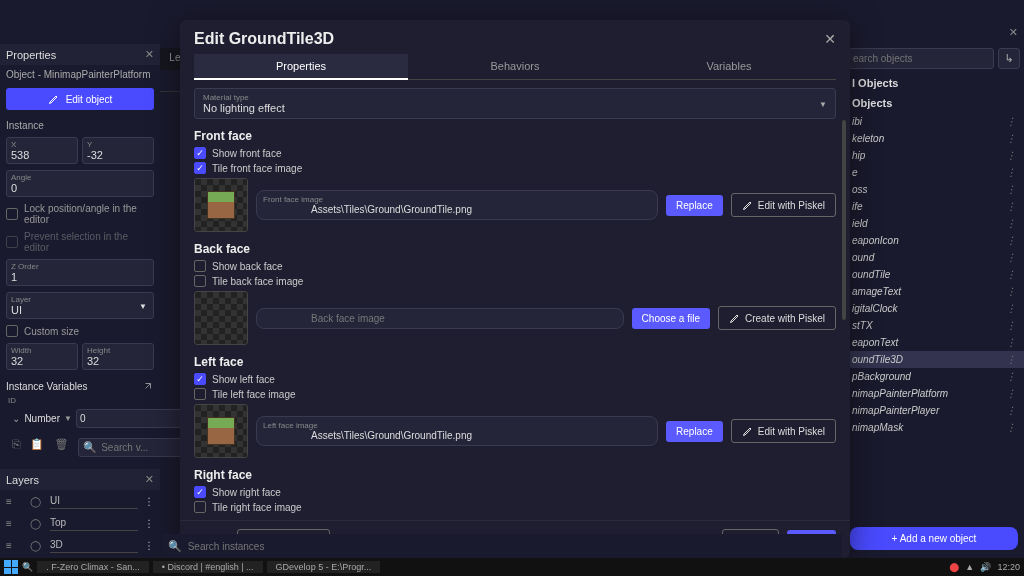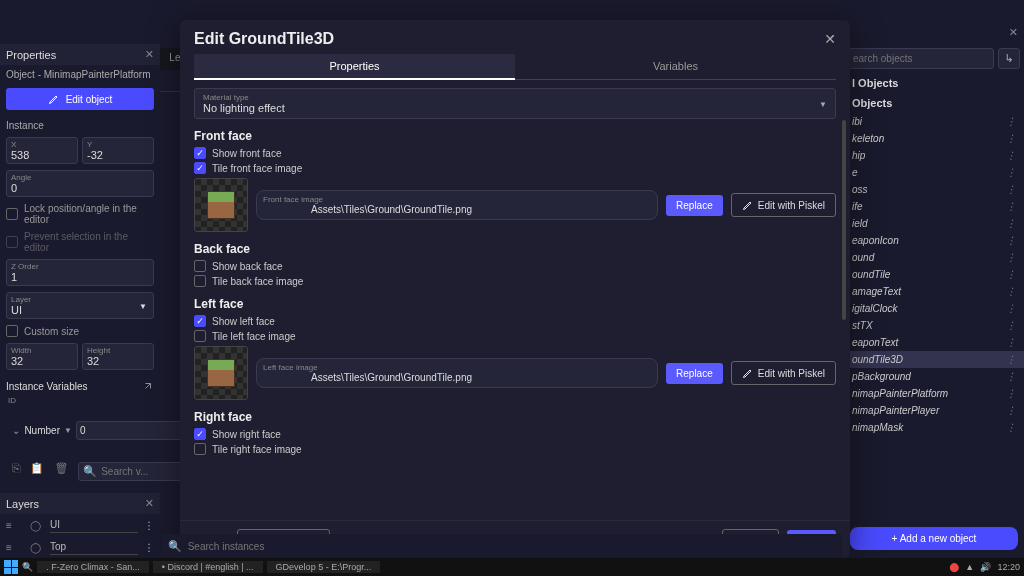--- a/index.html
+++ b/index.html
@@ -255,21 +255,21 @@
           <div class="val">32</div>
         </div>
     </div>
   </div>
   <div class="iv-head">
     <span>Instance Variables</span>
     <svg class="ico" viewBox="0 0 24 24">
         <path d="M7 17l10-10M7 7h10v10"></path>
       </svg>
   </div>
-  <div class="sect" style="gap:16px;padding-top:0">
+  <div class="sect" style="gap:4px;padding-top:0">
     <div class="lbl" style="font-size:8px;color:#888;padding-left:2px">ID</div>
     <div class="iv-row">
       <span style="color:#999;font-size:10px">⌄</span>
       <span style="font-size:10px">Number</span>
       <span style="color:#999;font-size:8px">▼</span>
       <input value="0" style="">
     </div>
     <div class="iv-icons">
       <span>⎘</span>
       <span>📋</span>
@@ -403,20 +403,21 @@
   <div class="add-obj">+ <span>Add a new object</span></div>
 </div>
 
 <div class="modal">
   <div class="modal-head">
     <h2>Edit GroundTile3D</h2>
     <span class="x">✕</span>
   </div>
   <div class="modal-tabs">
     <div class="modal-tab active">Properties</div>
+    <div class="modal-tab">Behaviors</div>
     <div class="modal-tab">Variables</div>
   </div>
   <div class="modal-body">
     <div class="mat-field">
       <span class="lbl">Material type</span>
       <span class="val">No lighting effect</span>
       <span class="dd">▼</span>
     </div>
 
     <div class="face-sec">
@@ -450,20 +451,33 @@
     <div class="face-sec">
       <div class="face-title">Back face</div>
       <div class="face-chk">
           <div class="box"></div>
           <span>Show back face</span>
         </div>
       <div class="face-chk">
           <div class="box"></div>
           <span>Tile back face image</span>
         </div>
+      <div class="face-img">
+        <div class="thumb"></div>
+        <div class="img-input">
+          <span class="val ph">Back face image</span>
+        </div>
+        <div class="btn primary">Choose a file</div>
+        <div class="btn outline">
+            <svg class="ico" viewBox="0 0 24 24">
+              <path d="M3 21l3-1 12-12-2-2L4 18z"></path>
+            </svg>
+            <span>Create with Piskel</span>
+          </div>
+      </div>
     </div>
 
     <div class="face-sec">
       <div class="face-title">Left face</div>
       <div class="face-chk">
           <div class="box on">✓</div>
           <span>Show left face</span>
         </div>
       <div class="face-chk">
           <div class="box"></div>

